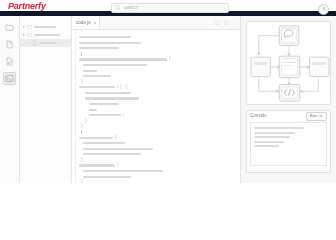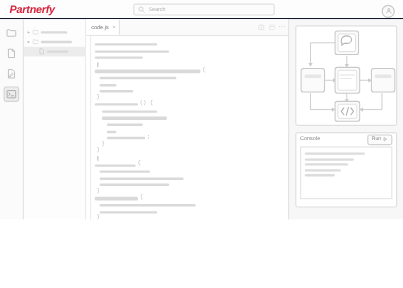--- a/index.html
+++ b/index.html
@@ -7,21 +7,21 @@
     width:336px;height:183px;overflow:hidden;
     font-family:"Liberation Sans", sans-serif;
     background:#ffffff;color:#444;
     -webkit-font-smoothing:antialiased;
   }
   .app{position:relative;width:336px;height:183px;box-sizing:border-box;}
 
   
   .topbar{
     position:absolute;left:0;top:0;width:336px;height:16px;
-    background:#fdfdfd;border-bottom:1px solid #0f172a;
+    background:#fdfdfd;border-bottom:5px solid #0f172a;
     display:flex;align-items:center;box-sizing:border-box;
   }
   .logo{
     margin-left:8px;font-size:9px;font-weight:bold;font-style:italic;
     color:#d6223c;letter-spacing:-0.2px;
   }
   .searchwrap{
     position:absolute;left:111px;top:3px;width:118px;height:10px;
     background:#fcfcfc;border:1px solid #e0e0e0;border-radius:2px;
     display:flex;align-items:center;box-sizing:border-box;

